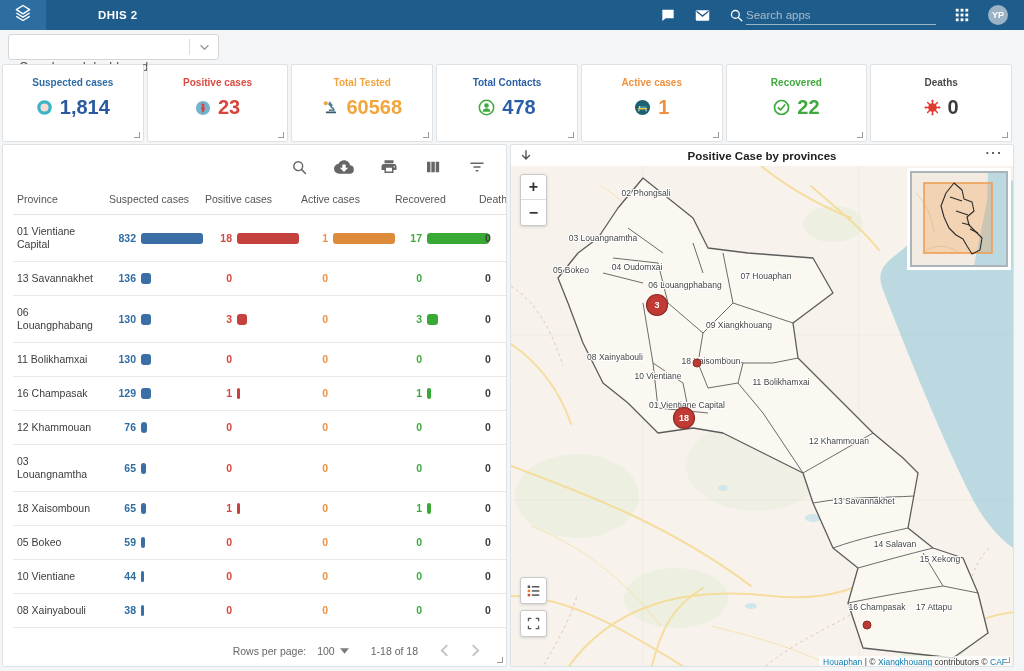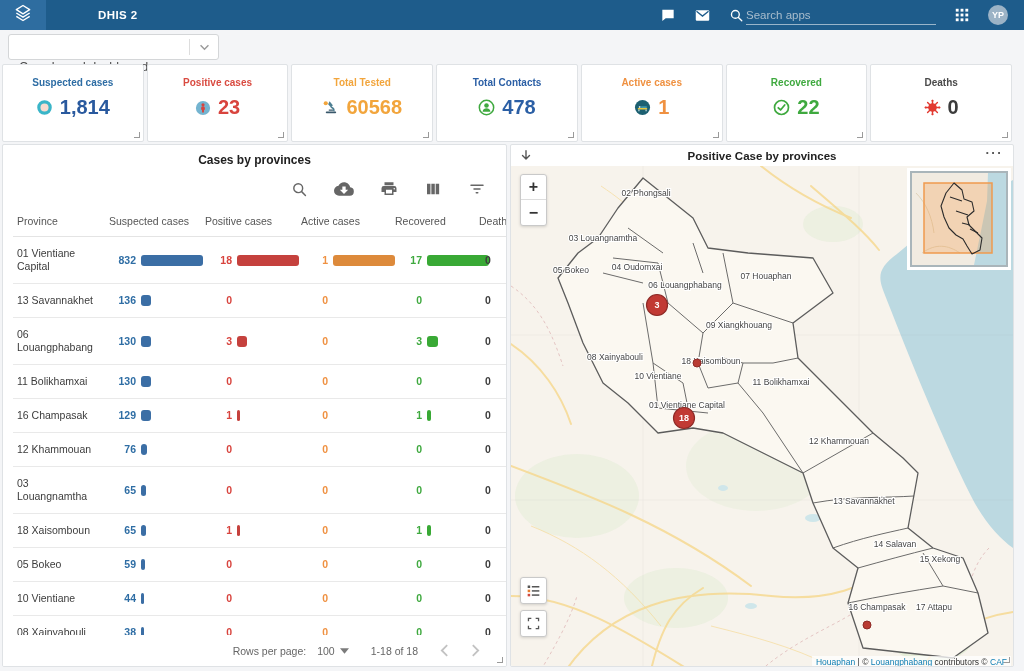--- a/index.html
+++ b/index.html
@@ -250,21 +250,20 @@
           </span>
           <span class="kpi-num" style="color:#3c3c3c">0</span>
         </div>
         <span class="rs-handle"></span>
       </div>
     </div>
 
   <div class="main">
 
     <div class="panel">
-      <div class="panel-title">Cases by provinces</div>
       <div class="tbl-toolbar">
         <span class="ticon">
           <svg viewBox="0 0 20 20" width="17" height="17">
               <circle cx="8.5" cy="8.5" r="5.2" fill="none" stroke="#666" stroke-width="1.7"></circle>
               <line x1="12.5" y1="12.5" x2="17" y2="17" stroke="#666" stroke-width="1.7" stroke-linecap="round"></line>
             </svg>
         </span>
         <span class="ticon">
           <svg viewBox="0 0 24 24" width="20" height="20">
               <path fill-rule="evenodd" fill="#666" d="M19.4 10.04 C18.7 6.6 15.7 4 12 4 C9.1 4 6.6 5.6 5.4 8.04 C2.3 8.4 0 10.9 0 14 a6 6 0 0 0 6 6 h13 a5 5 0 0 0 .4 -9.96 Z M14 13 h3 l-5 5 -5 -5 h3 V9 h4 Z"></path>
@@ -782,19 +781,19 @@
               <rect x="7" y="13.6" width="9" height="1.8" fill="#555"></rect>
           </svg>
         </div>
         <div class="map-btn fs-btn">
           <svg viewBox="0 0 18 18" width="13" height="13" stroke="#555" stroke-width="1.8" fill="none">
             <path d="M2 6 V2 H6 M12 2 H16 V6 M16 12 V16 H12 M6 16 H2 V12"></path>
           </svg>
         </div>
 
         <div class="attribution">
-          <span class="lnk">Houaphan</span><span> | © </span><span class="lnk">Louangphabang</span><span> contributors © </span><span class="lnk">CAF</span>
+          <span class="lnk">Houaphan</span><span> | © </span><span class="lnk">Xiangkhouang</span><span> contributors © </span><span class="lnk">CAF</span>
         </div>
       </div>
       <span class="rs-handle"></span>
     </div>
   </div>
 </div>
 
 </body></html>

